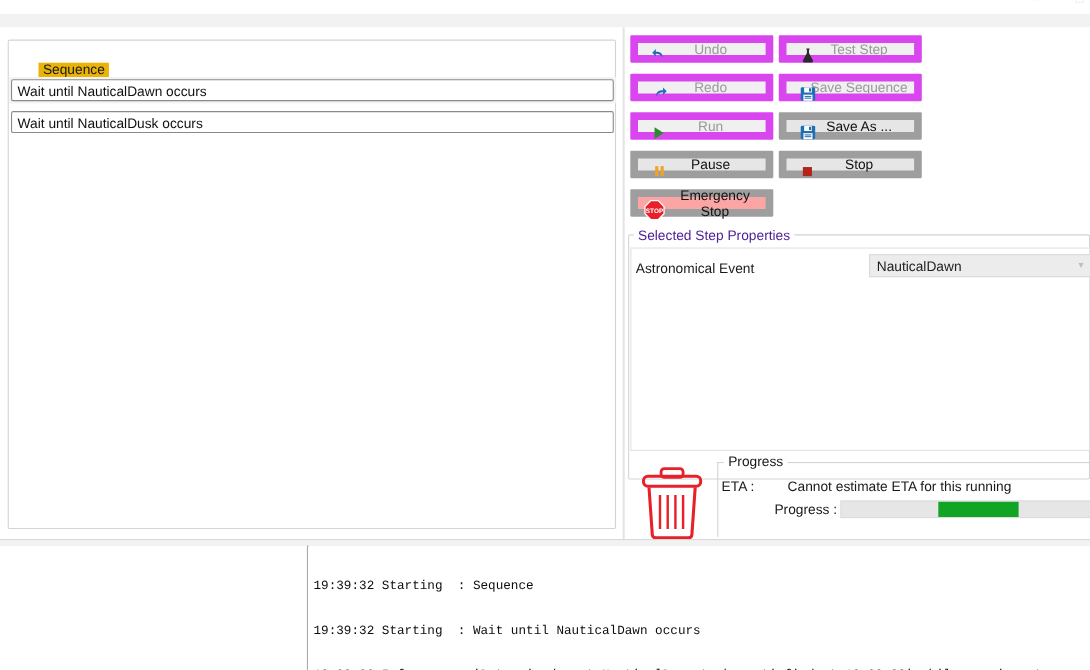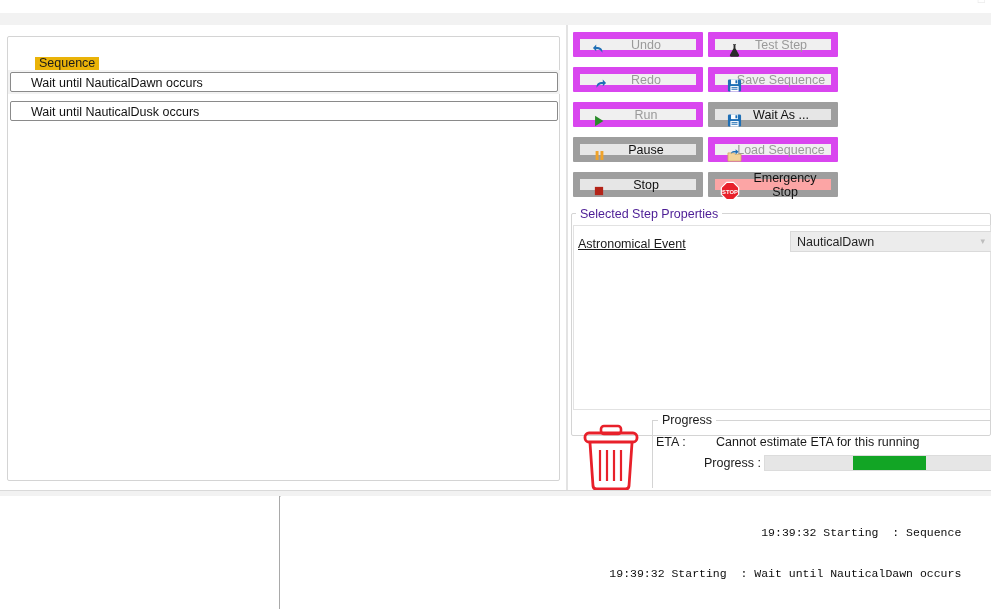--- a/index.html
+++ b/index.html
@@ -81,21 +81,21 @@
   }
   .seq-item-wrap.selected {
     background: #f3f3f3;
   }
   .seq-item {
     height: 20px;
     line-height: 20px;
     border: 1px solid #8a8a8a;
     border-radius: 2px;
     background: #ffffff;
-    padding-left: 20px;
+    padding-left: 5px;
     font-size: 12.5px;
     color: #111111;
     box-sizing: border-box;
   }
   .seq-gap { height: 5px; }
 
   
   #v-splitter {
     position: absolute;
     left: 566px; top: 25px;
@@ -189,21 +189,20 @@
     position: absolute;
     left: 10px; top: 206px;
     width: 410px; height: 26px;
     display: flex;
     align-items: center;
   }
   #prop-label {
     font-size: 12.5px;
     color: #1a1a1a;
     width: 200px;
-    text-decoration: underline;
   }
   #prop-combo {
     position: absolute;
     left: 212px; top: 0;
     width: 203px; height: 21px;
     background: #ececec;
     border: 1px solid #dadada;
     box-sizing: border-box;
     display: flex;
     align-items: center;
@@ -296,21 +295,20 @@
     background: #ffffff;
     border-right: 1px solid #a9a9a9;
     box-sizing: border-box;
   }
   #log-pane {
     position: absolute;
     left: 281px; top: 496px;
     width: 710px; height: 113px;
     background: #ffffff;
     overflow: hidden;
-    text-align: right;
   }
   #log-lines {
     position: absolute;
     left: 4px; top: 3px;
     font-family: "Liberation Mono", monospace;
     font-size: 11.5px;
     line-height: 13.5px;
     color: #0d0d0d;
     white-space: pre;
   }
@@ -402,42 +400,33 @@
       <span class="btn-icon">
         <svg width="15" height="15" viewBox="0 0 16 16">
           <rect x="1" y="1.5" width="14" height="13" rx="1.4" fill="#1f6fb5"></rect>
           <rect x="4.3" y="1.5" width="7.4" height="5" fill="#ffffff"></rect>
           <rect x="9" y="2.4" width="2" height="3.2" fill="#1f6fb5"></rect>
           <rect x="3.6" y="8.6" width="8.8" height="5.9" fill="#ffffff"></rect>
           <rect x="4.8" y="9.8" width="6.4" height="1" fill="#1f6fb5"></rect>
           <rect x="4.8" y="11.5" width="6.4" height="1" fill="#1f6fb5"></rect>
         </svg>
       </span>
-      <span class="btn-label">Wait As ...</span>
+      <span class="btn-label">Save As ...</span>
     </div>
 
     <div class="tool-btn enabled">
       <span class="btn-icon">
         <svg width="13" height="13" viewBox="0 0 16 16">
           <rect x="3.2" y="2.5" width="3.6" height="11" fill="#f0a32a"></rect>
           <rect x="9.2" y="2.5" width="3.6" height="11" fill="#f0a32a"></rect>
         </svg>
       </span>
       <span class="btn-label">Pause</span>
     </div>
 
-    <div class="tool-btn">
-      <span class="btn-icon">
-        <svg width="15" height="15" viewBox="0 0 16 16">
-          <path d="M1 5.2h6.2l1.2 1.5H15v7.3H1z" fill="#f3d39a" stroke="#cfa45e" stroke-width=".8"></path>
-          <path d="M9.2 1.2v2.1H7.4c-1.8 0-3 1.2-3.3 3 .9-1.2 1.9-1.6 3.3-1.6h1.8v2.1l3.1-2.8z" fill="#1f6fb5"></path>
-        </svg>
-      </span>
-      <span class="btn-label">Load Sequence</span>
-    </div>
 
     <div class="tool-btn enabled">
       <span class="btn-icon">
         <svg width="12" height="12" viewBox="0 0 16 16">
           <rect x="2.5" y="2.5" width="11" height="11" fill="#b32318"></rect>
         </svg>
       </span>
       <span class="btn-label">Stop</span>
     </div>
 

